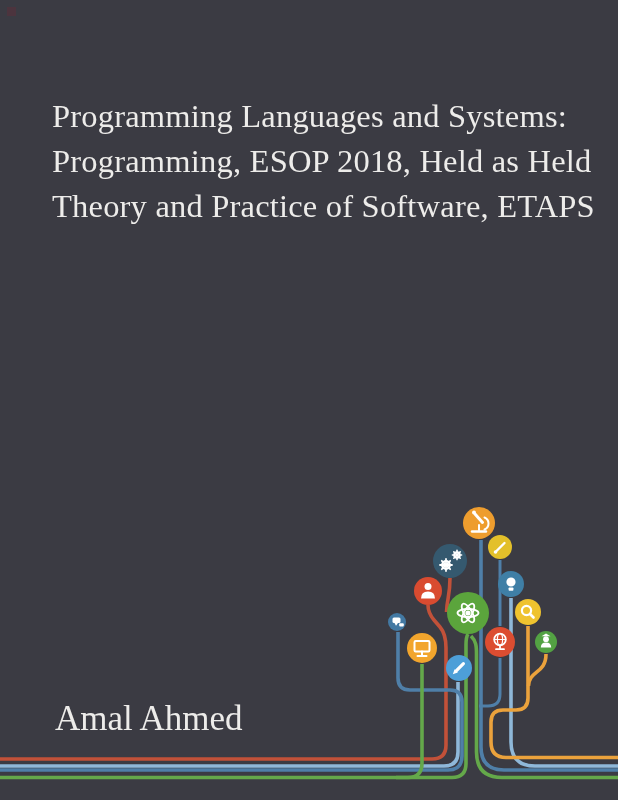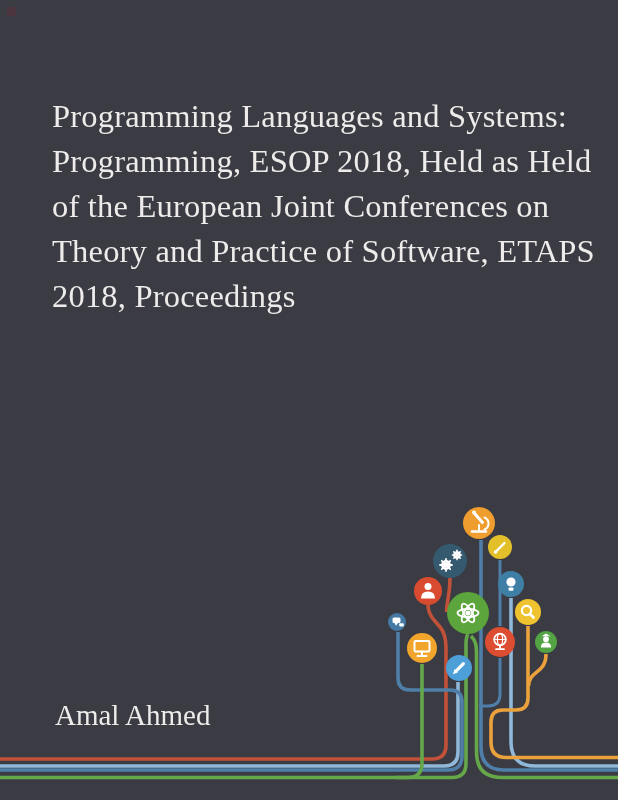--- a/index.html
+++ b/index.html
@@ -18,38 +18,36 @@
     position:absolute;left:52px;top:94px;width:540px;
     color:#EDECEA;
     font-size:32.5px;
     line-height:45px;
     letter-spacing:0.2px;
   }
   .title div{white-space:nowrap;}
   .author{
     position:absolute;left:55px;top:699px;
     color:#EDECEA;
-    font-size:29px;
+    font-size:35px;
     white-space:nowrap;
   }
   svg.art{position:absolute;left:0;top:0;width:618px;height:800px;}
 </style>
 </head>
 <body>
 
 <div class="cover">
 
   <div class="top-mark"></div>
 
   <div class="title">
     <div>Programming Languages and Systems:</div>
     <div>Programming, ESOP 2018, Held as Held</div>
-    <div>of the European Joint Conferences on</div>
     <div>Theory and Practice of Software, ETAPS</div>
-    <div>2018, Proceedings</div>
   </div>
 
   <svg class="art" viewBox="0 0 618 800">
 
     <g fill="none" stroke-width="3.6">
 
       <path d="M 0 759 H 432 Q 446 759 446 745 V 648 Q 446 634 440 627 L 434 620 Q 428 613 428 605" stroke="#C25139"></path>
       <path d="M 450 578 C 450 596 447 598 446.5 612" stroke="#C25139"></path>
 
       <path d="M 0 766 H 444 Q 458 766 458 752 V 682" stroke="#8FB8D9"></path>

